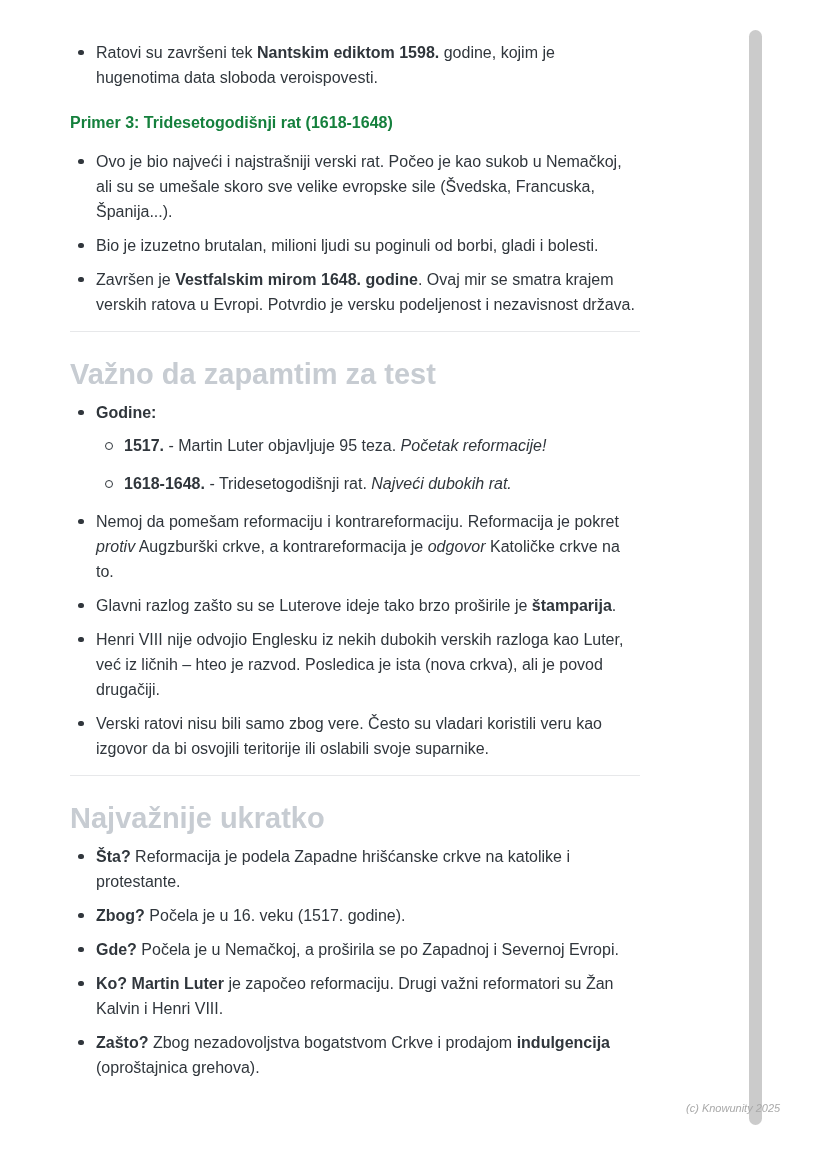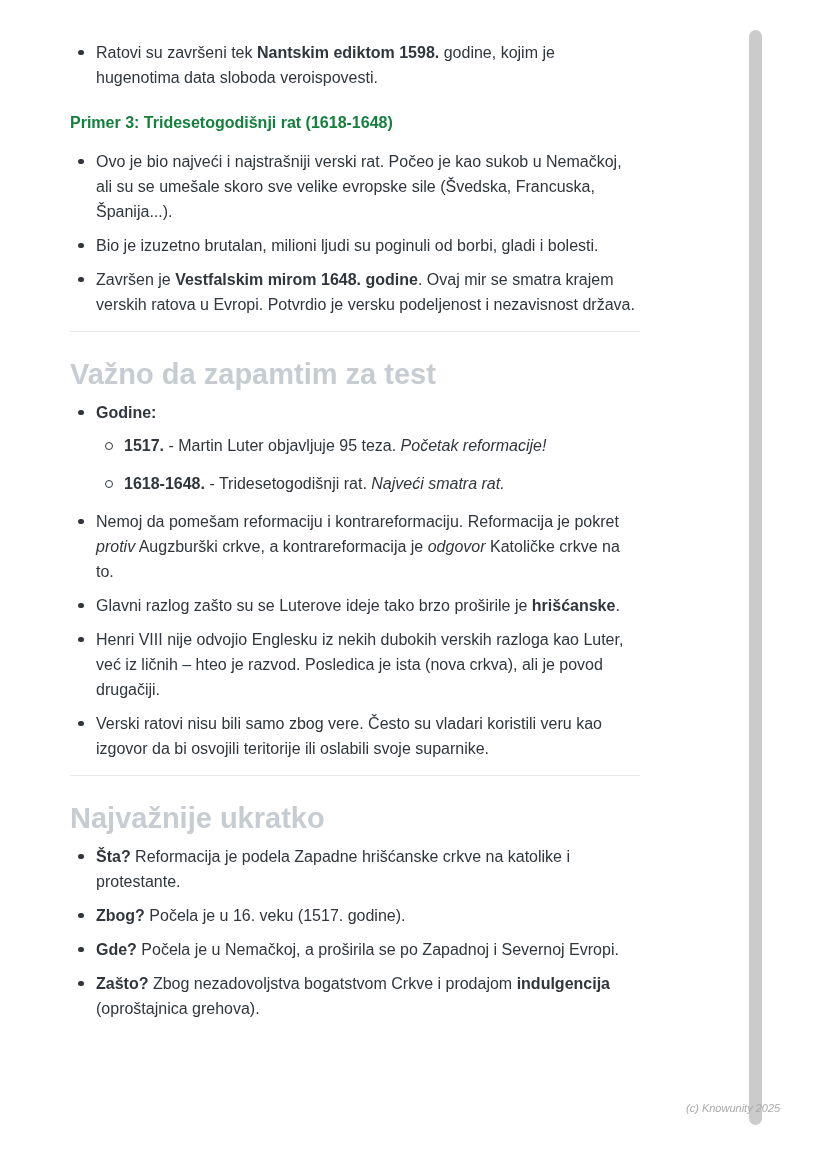--- a/index.html
+++ b/index.html
@@ -104,29 +104,29 @@
   <h2 class="muted">Važno da zapamtim za test</h2>
 
   <ul class="l1">
     <li>
       <b>Godine:</b>
       <ul class="l2">
         <li>
           <b>1517.</b><span> - Martin Luter objavljuje 95 teza. </span><i>Početak reformacije!</i>
         </li>
         <li>
-          <b>1618-1648.</b><span> - Tridesetogodišnji rat. </span><i>Najveći smatra rat.</i>
+          <b>1618-1648.</b><span> - Tridesetogodišnji rat. </span><i>Najveći dubokih rat.</i>
         </li>
       </ul>
     </li>
     <li>
       <span>Nemoj da pomešam reformaciju i kontrareformaciju. Reformacija je pokret </span><i>protiv</i><span> Augzburški crkve, a kontrareformacija je </span><i>odgovor</i><span> Katoličke crkve na to.</span>
     </li>
     <li>
-      <span>Glavni razlog zašto su se Luterove ideje tako brzo proširile je </span><b>hrišćanske</b><span>.</span>
+      <span>Glavni razlog zašto su se Luterove ideje tako brzo proširile je </span><b>štamparija</b><span>.</span>
     </li>
     <li>
       <span>Henri VIII nije odvojio Englesku iz nekih dubokih verskih razloga kao Luter, već iz ličnih – hteo je razvod. Posledica je ista (nova crkva), ali je povod drugačiji.</span>
     </li>
     <li>
       <span>Verski ratovi nisu bili samo zbog vere. Često su vladari koristili veru kao izgovor da bi osvojili teritorije ili oslabili svoje suparnike.</span>
     </li>
   </ul>
 
   <hr class="divider">
@@ -137,20 +137,23 @@
     <li>
       <b>Šta?</b><span> Reformacija je podela Zapadne hrišćanske crkve na katolike i protestante.</span>
     </li>
     <li>
       <b>Zbog?</b><span> Počela je u 16. veku (1517. godine).</span>
     </li>
     <li>
       <b>Gde?</b><span> Počela je u Nemačkoj, a proširila se po Zapadnoj i Severnoj Evropi.</span>
     </li>
     <li>
+      <b>Ko? Martin Luter</b><span> je započeo reformaciju. Drugi važni reformatori su Žan Kalvin i Henri VIII.</span>
+    </li>
+    <li>
       <b>Zašto?</b><span> Zbog nezadovoljstva bogatstvom Crkve i prodajom </span><b>indulgencija</b><span> (oproštajnica grehova).</span>
     </li>
   </ul>
 
 </div>
 
 <div class="scrollbar-track">
   <div class="scrollbar-thumb"></div>
 </div>
 

